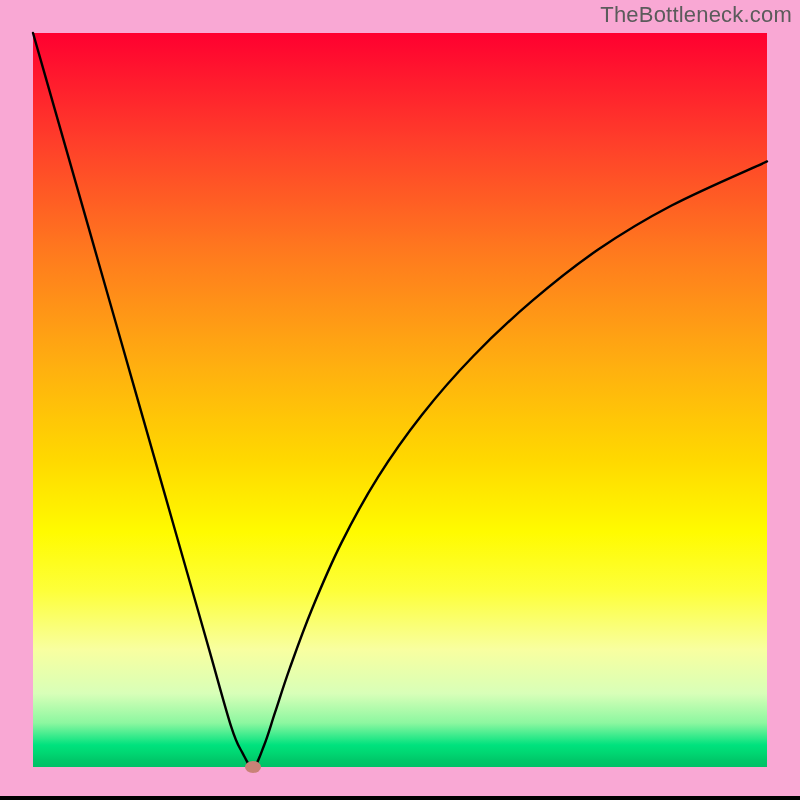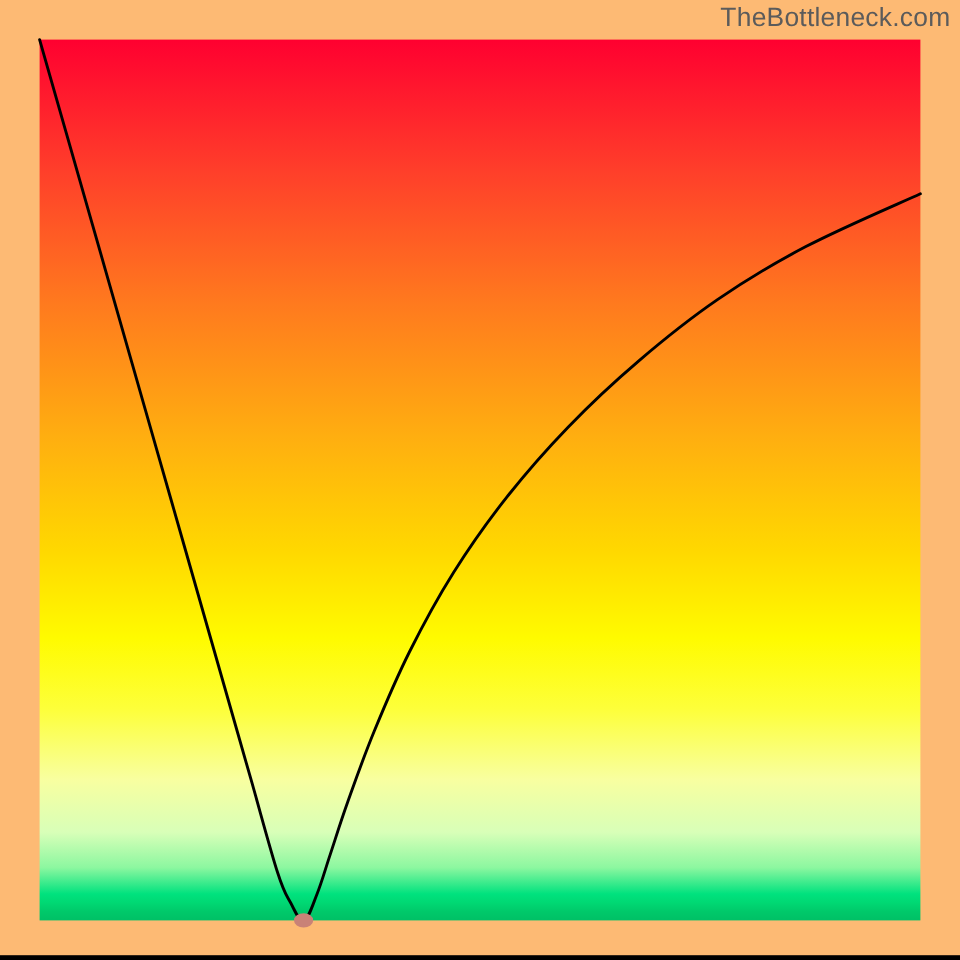--- a/index.html
+++ b/index.html
@@ -8,21 +8,21 @@
     width: 800px;
     height: 800px;
     background: #000;
     overflow: hidden;
     font-family: Arial, Helvetica, sans-serif;
   }
   .frame {
     position: relative;
     width: 800px;
     height: 796px;
-    background: #fdba74;
+    background: #f9a8d4;
   }
   .plot-area {
     position: absolute;
     left: 33px;
     top: 33px;
     width: 734px;
     height: 734px;
     background: linear-gradient(to bottom,
       #ff0030 0%,
       #ff3f2a 15%,

